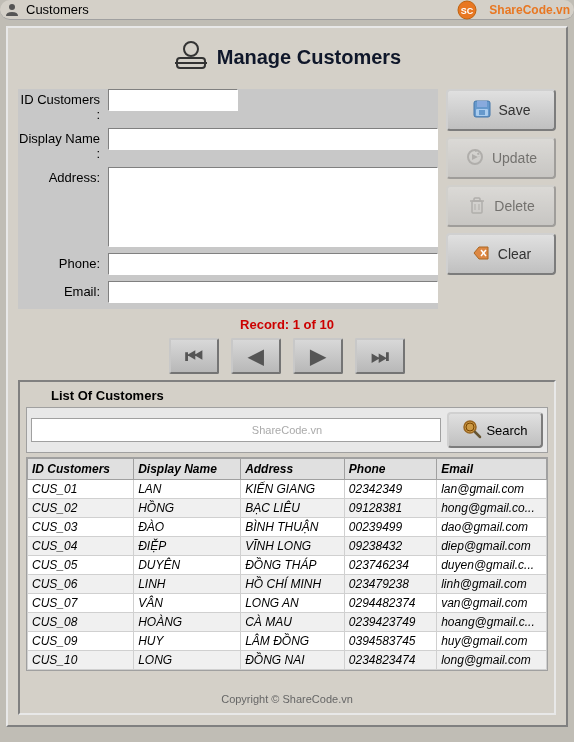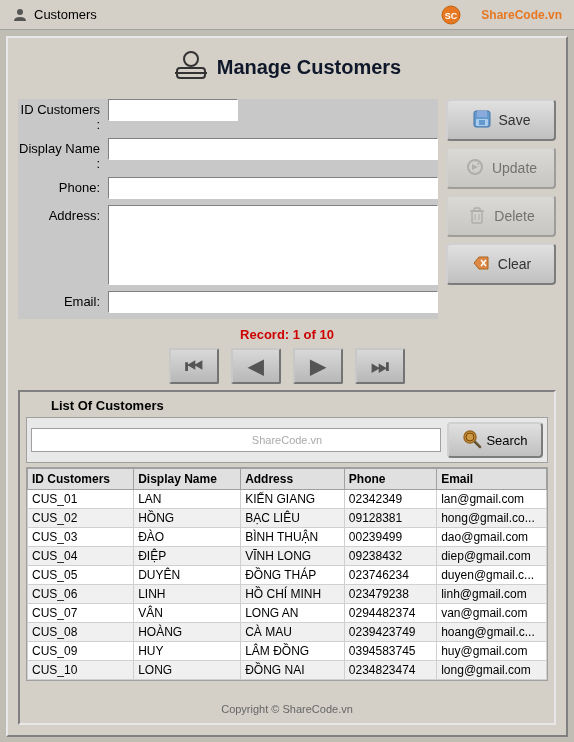--- a/index.html
+++ b/index.html
@@ -11,41 +11,42 @@
       font-size: 13px;
       overflow: hidden;
     }
 
     
     .title-bar {
       background: #d4d0c8;
       display: flex;
       align-items: center;
       justify-content: space-between;
-      padding: 4px 12px;
-      height: 30px;
+      padding: 4px 4px;
+      height: 20px;
       border-bottom: 1px solid #a0a0a0;
+      border-radius: 15px;
     }
     .title-bar-left {
       display: flex;
       align-items: center;
       gap: 6px;
     }
     .title-bar-text {
       font-size: 13px;
       font-weight: normal;
     }
     .title-bar-right {
       display: flex;
       align-items: center;
     }
     .sharecode-logo {
       display: flex;
       align-items: center;
-      gap: 20px;
+      gap: 12px;
       font-weight: bold;
       font-size: 12px;
     }
 
     
     .page-header {
       text-align: center;
       margin-bottom: 12px;
       display: flex;
       align-items: center;
@@ -210,20 +211,21 @@
       font-size: 13px;
       font-weight: normal;
     }
 
     
     .customers-table {
       width: 100%;
       border-collapse: collapse;
       font-size: 12px;
       background: #fff;
+      font-style: italic;
     }
     .customers-table th {
       background: #e0e0e0;
       border: 1px solid #a0a0a0;
       padding: 3px 4px;
       text-align: left;
       font-weight: bold;
       font-size: 12px;
     }
     .customers-table td {
@@ -337,27 +339,27 @@
           <label class="form-label">ID Customers :</label>
           <input type="text" class="form-input" style="width: 130px; flex: 0 0 auto;" value="">
         </div>
 
         <div class="form-row">
           <label class="form-label">Display Name :</label>
           <input type="text" class="form-input" value="" style="">
         </div>
 
         <div class="form-row">
+          <label class="form-label">Address:</label>
+          <textarea class="form-textarea" style=""></textarea>
+        </div>
+
+        <div class="form-row">
           <label class="form-label">Phone:</label>
           <input type="text" class="form-input" value="" style="">
-        </div>
-
-        <div class="form-row">
-          <label class="form-label">Address:</label>
-          <textarea class="form-textarea" style=""></textarea>
         </div>
 
         <div class="form-row">
           <label class="form-label">Email:</label>
           <input type="text" class="form-input" value="" style="">
         </div>
 
       </div>
 
       <div class="buttons-panel">

